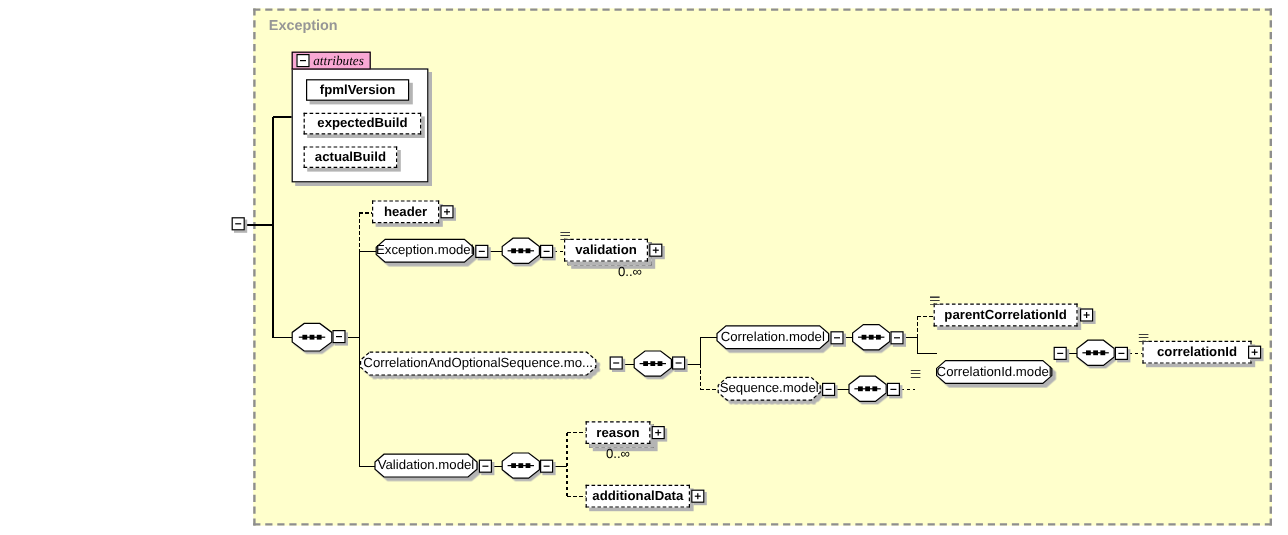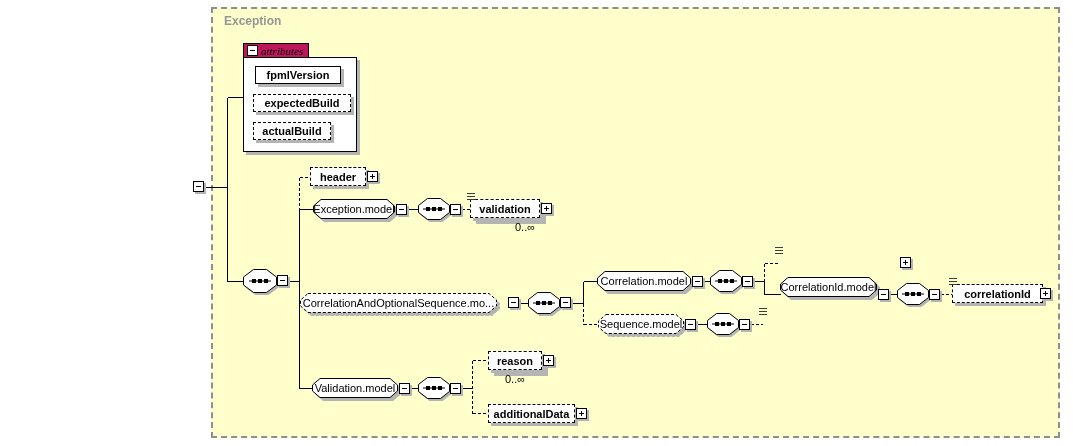--- a/index.html
+++ b/index.html
@@ -38,21 +38,21 @@
   .toggle.plus::after{content:"";position:absolute;top:2px;bottom:2px;left:4px;width:1px;background:#000;}
   .toggle.flat{box-shadow:none;}
   
   .multi-icon{position:absolute;width:8px;height:7px;z-index:4;
       background-image:repeating-linear-gradient(to bottom,#3c3c3c 0px,#3c3c3c 1px,transparent 1px,transparent 3px);}
   .occurs{position:absolute;font:11px "Liberation Sans",sans-serif;color:#000;text-align:center;z-index:3;}
   
   .attr-main{position:absolute;left:243px;top:57px;width:114px;height:95px;box-sizing:border-box;
       background:#fff;border:1px solid #000;box-shadow:3px 3px 0 var(--shadow);z-index:2;}
   .attr-tab{position:absolute;left:243px;top:43px;width:66px;height:15px;box-sizing:border-box;
-      background:#be185d;border:1px solid #000;z-index:3;display:flex;align-items:flex-end;}
+      background:#f9a8d4;border:1px solid #000;z-index:3;display:flex;align-items:flex-end;}
   .attr-tab .ttl{font:italic 11px "Liberation Serif",serif;margin-left:17px;}
 </style>
 </head>
 <body>
 
 <div id="stage">
 
   <div class="yellow">
     <div class="yellow-label">Exception</div>
   </div>
@@ -192,24 +192,27 @@
     <svg width="32" height="22" viewBox="0 0 32 22">
       <polygon points="9.5,0.5 22.5,0.5 31.5,7.5 31.5,14.5 22.5,21.5 9.5,21.5 0.5,14.5 0.5,7.5" fill="#fff" stroke="#000"></polygon>
       <line x1="5" y1="11" x2="27" y2="11" stroke="#000"></line>
       <rect x="8" y="9" width="4" height="4" fill="#000"></rect>
         <rect x="14" y="9" width="4" height="4" fill="#000"></rect>
         <rect x="20" y="9" width="4" height="4" fill="#000"></rect>
     </svg>
   </div>
   <div class="toggle" style="left:742px;top:276px;"></div>
 
+  <div class="el opt" style="left:778px;top:253px;width:120px;height:19px;">
+    <span>parentCorrelationId</span>
+  </div>
   <div class="multi-icon" style="left:775px;top:247px;"></div>
   <div class="toggle plus" style="left:900px;top:257px;"></div>
 
-  <div class="group" style="left:780px;top:277px;width:97px;height:20px;">
+  <div class="group" style="left:780px;top:300px;width:97px;height:20px;">
     <svg width="97" height="20" viewBox="0 0 97 20">
       <polygon points="8,0.5 89,0.5 96.5,7 96.5,13 89,19.5 8,19.5 0.5,13 0.5,7" fill="#fff" stroke="#000"></polygon>
     </svg>
     <span class="lbl">CorrelationId.model</span>
   </div>
   <div class="toggle" style="left:878px;top:289px;"></div>
   <div class="seq" style="left:897px;top:283px;">
     <svg width="32" height="22" viewBox="0 0 32 22">
       <polygon points="9.5,0.5 22.5,0.5 31.5,7.5 31.5,14.5 22.5,21.5 9.5,21.5 0.5,14.5 0.5,7.5" fill="#fff" stroke="#000"></polygon>
       <line x1="5" y1="11" x2="27" y2="11" stroke="#000"></line>

